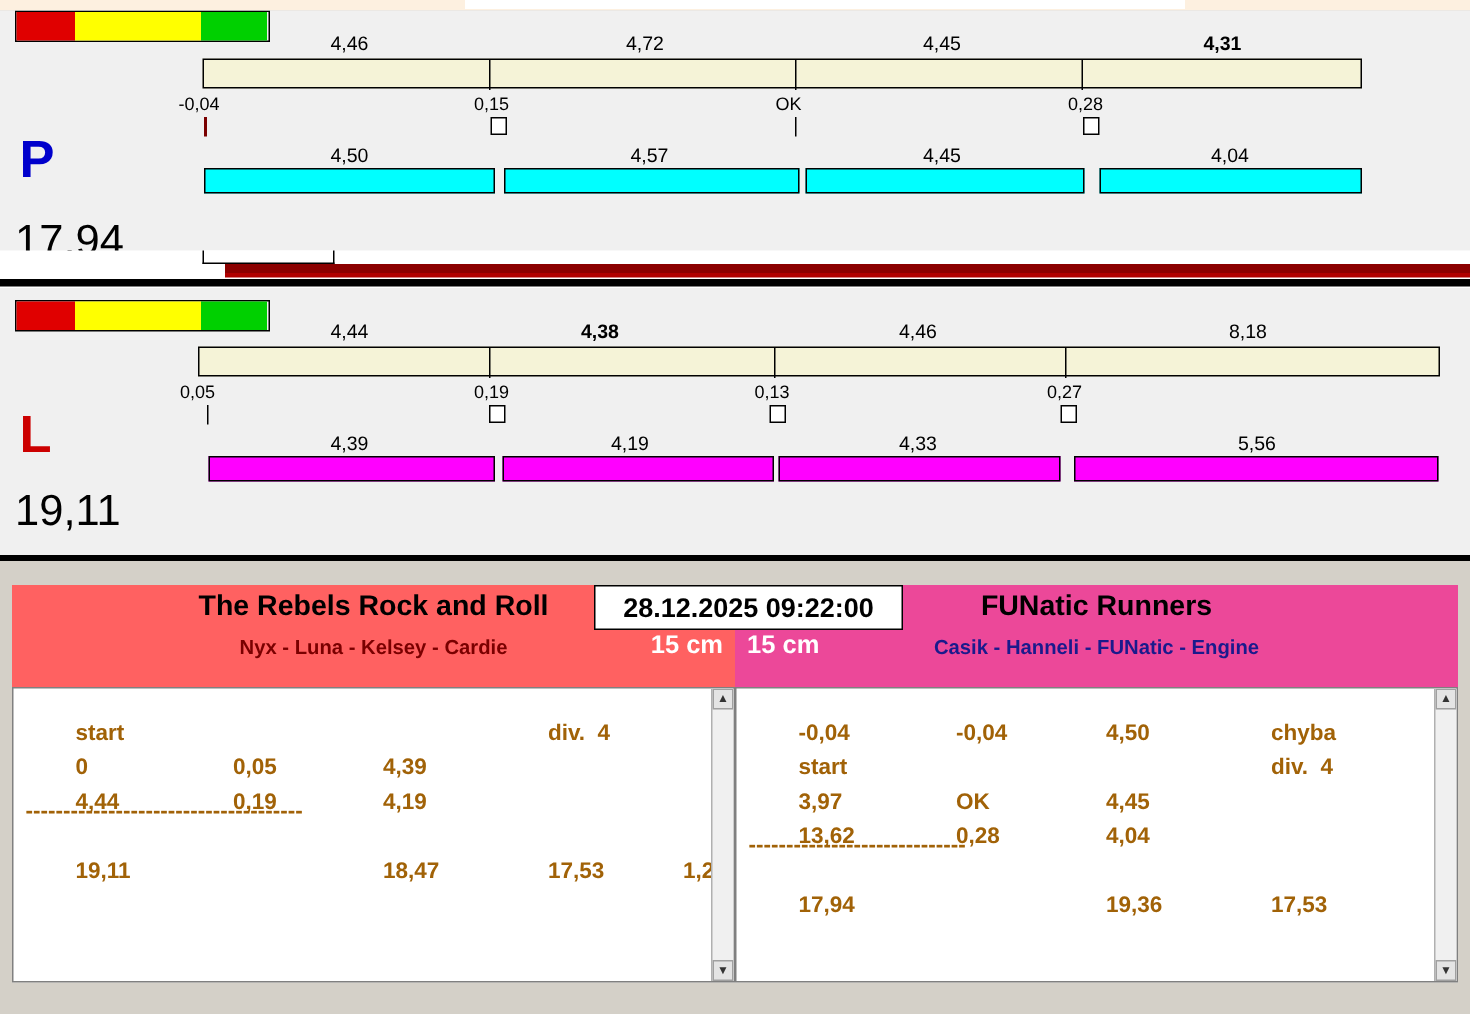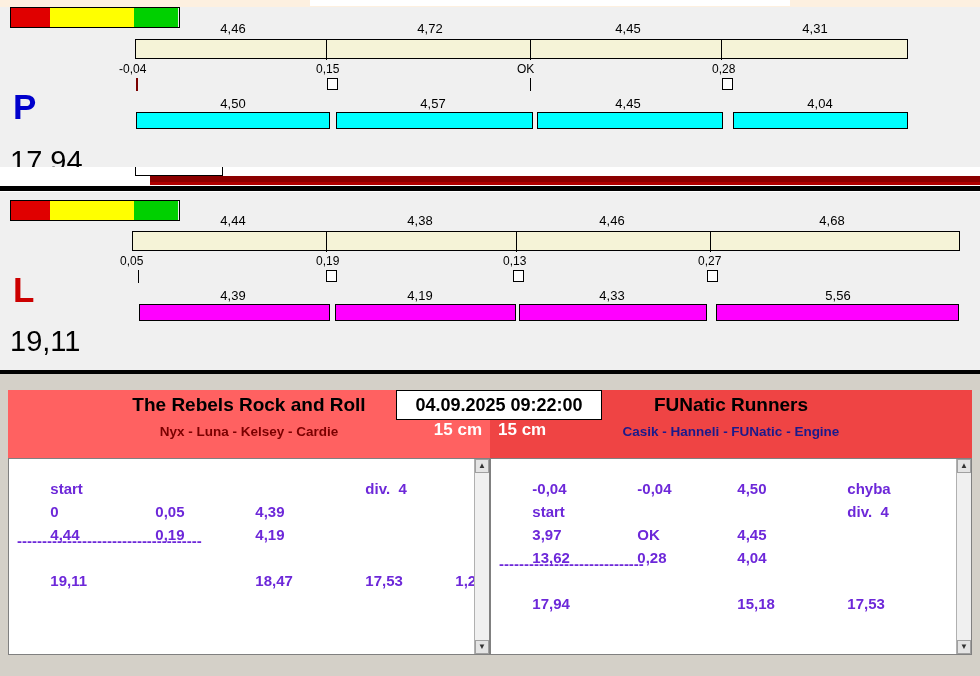--- a/index.html
+++ b/index.html
@@ -165,21 +165,21 @@
   .teams {
     position: absolute;
     left: 8px; top: 16px;
     width: 964px; height: 66px;
   }
   .team {
     position: absolute;
     top: 0; width: 482px; height: 82px;
   }
   .team-left { left: 0; background: #ff6161; }
-  .team-right { left: 482px; background: #ef4444; }
+  .team-right { left: 482px; background: #ec4899; }
   .team-name {
     position: absolute;
     top: 4px; width: 100%;
     text-align: center;
     font-size: 19px;
     font-weight: bold;
     color: #000;
   }
   .team-members {
     position: absolute;
@@ -223,21 +223,21 @@
     border: 1px solid #808080;
     box-sizing: border-box;
     overflow: hidden;
   }
   .list-left { left: 8px; width: 482px; }
   .list-right { left: 490px; width: 482px; }
   .rows {
     position: absolute;
     left: 8px; top: 4px;
     font-size: 15px;
-    color: #6d28d9;
+    color: #a16207;
     font-weight: bold;
   }
   .row {
     height: 23px;
     white-space: pre;
     display: block;
   }
   .cell {
     display: inline-block;
     vertical-align: top;
@@ -285,21 +285,21 @@
     <div class="l-yel2"></div>
     <div class="l-grn"></div>
   </div>
 
   <div class="side-letter letter-p">P</div>
   <div class="big-total total-p">17,94</div>
 
   <div class="lbl" style="left:183px; top:14px; width:100px;">4,46</div>
   <div class="lbl" style="left:380px; top:14px; width:100px;">4,72</div>
   <div class="lbl" style="left:578px; top:14px; width:100px;">4,45</div>
-  <div class="lbl" style="left:765px; top:14px; width:100px;">4,31</div>
+  <div class="lbl" style="left:765px; top:14px; width:100px;font-weight:bold;">4,31</div>
 
   <div class="bar-outer bar-cream" style="left:135px; top:32px; width:773px; height:20px;">
     <div class="tick" style="left:190px; top:0; height:20px;"></div>
     <div class="tick" style="left:394px; top:0; height:20px;"></div>
     <div class="tick" style="left:585px; top:0; height:20px;"></div>
   </div>
 
   <div class="lbl-small" style="left:119px; top:55px;">-0,04</div>
   <div class="lbl-small" style="left:316px; top:55px;">0,15</div>
   <div class="lbl-small" style="left:517px; top:55px;">OK</div>
@@ -335,23 +335,23 @@
     <div class="l-red"></div>
     <div class="l-yel"></div>
     <div class="l-yel2"></div>
     <div class="l-grn"></div>
   </div>
 
   <div class="side-letter" style="color:#cc0000; left:13px; top:78px;">L</div>
   <div class="big-total" style="left:10px; top:133px;">19,11</div>
 
   <div class="lbl" style="left:183px; top:21px; width:100px;">4,44</div>
-  <div class="lbl" style="left:370px; top:21px; width:100px;">4,38</div>
+  <div class="lbl" style="left:350px; top:21px; width:100px;font-weight:bold;">4,38</div>
   <div class="lbl" style="left:562px; top:21px; width:100px;">4,46</div>
-  <div class="lbl" style="left:782px; top:21px; width:100px;">4,68</div>
+  <div class="lbl" style="left:782px; top:21px; width:100px;">8,18</div>
 
   <div class="bar-outer bar-cream" style="left:132px; top:39px; width:828px; height:20px;">
     <div class="tick" style="left:193px; top:0; height:20px;"></div>
     <div class="tick" style="left:383px; top:0; height:20px;"></div>
     <div class="tick" style="left:577px; top:0; height:20px;"></div>
   </div>
 
   <div class="lbl-small" style="left:120px; top:62px;">0,05</div>
   <div class="lbl-small" style="left:316px; top:62px;">0,19</div>
   <div class="lbl-small" style="left:503px; top:62px;">0,13</div>
@@ -383,21 +383,21 @@
       <div class="team-members">Nyx - Luna - Kelsey - Cardie</div>
       <div class="cm-left">15 cm</div>
     </div>
     <div class="team team-right">
       <div class="team-name">FUNatic Runners</div>
       <div class="team-members">Casik - Hanneli - FUNatic - Engine</div>
       <div class="cm-right">15 cm</div>
     </div>
   </div>
 
-  <div class="datetime">04.09.2025 09:22:00</div>
+  <div class="datetime">28.12.2025 09:22:00</div>
 
   <div class="listbox list-left">
     <div class="rows">
       <div class="row">
         <span class="cell c0">start</span><span class="cell c1"></span><span class="cell c2"></span><span class="cell c3">div.  4</span>
       </div>
       <div class="row">
         <span class="cell c0">0</span><span class="cell c1">0,05</span><span class="cell c2">4,39</span><span class="cell c3"></span>
       </div>
       <div class="row">
@@ -423,21 +423,21 @@
         <span class="cell c0">start</span><span class="cell c1"></span><span class="cell c2"></span><span class="cell c3">div.  4</span>
       </div>
       <div class="row">
         <span class="cell c0">3,97</span><span class="cell c1">OK</span><span class="cell c2">4,45</span><span class="cell c3"></span>
       </div>
       <div class="row">
         <span class="cell c0">13,62</span><span class="cell c1">0,28</span><span class="cell c2">4,04</span><span class="cell c3"></span>
       </div>
       <div class="row dashes">-----------------------------</div>
       <div class="row">
-        <span class="cell c0">17,94</span><span class="cell c1"></span><span class="cell c2">15,18</span><span class="cell c3">17,53</span>
+        <span class="cell c0">17,94</span><span class="cell c1"></span><span class="cell c2">19,36</span><span class="cell c3">17,53</span>
       </div>
     </div>
     <div class="scrollbar">
       <div class="sb-arrow sb-up">▲</div>
       <div class="sb-arrow sb-down">▼</div>
     </div>
   </div>
 </div>
 
 </body></html>

